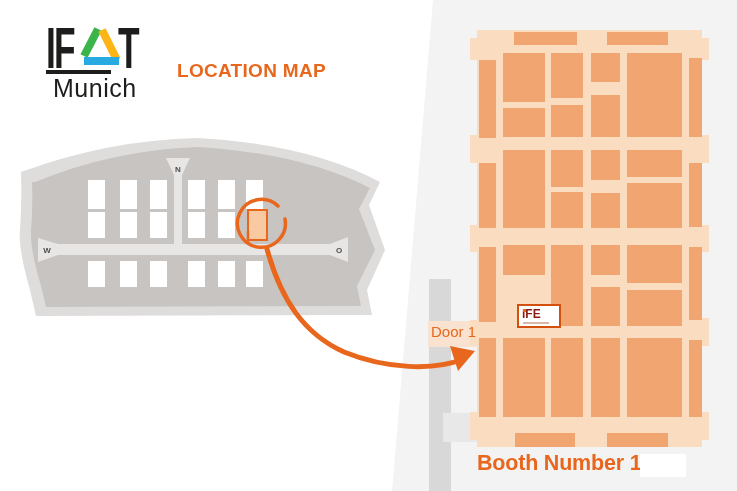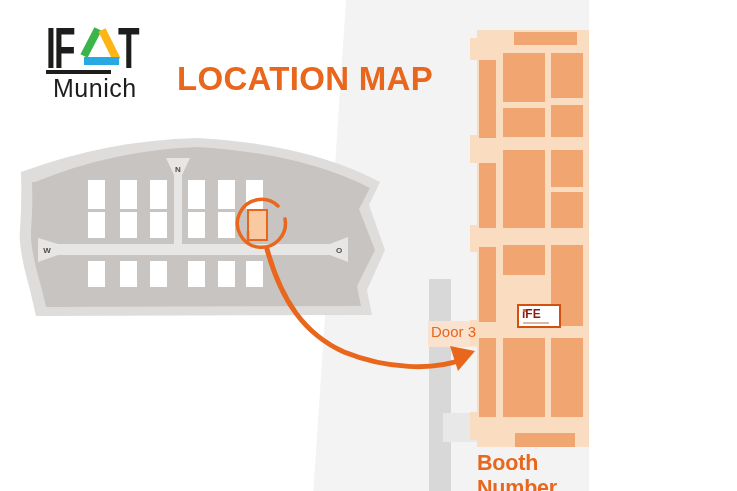--- a/index.html
+++ b/index.html
@@ -1,37 +1,37 @@
 <!DOCTYPE html>
 <html><head>
 <meta charset="utf-8">
 <style>
   html,body{margin:0;padding:0;background:#ffffff;}
-  #stage{position:relative;width:589px;height:491px;overflow:hidden;
+  #stage{position:relative;width:737px;height:491px;overflow:hidden;
          font-family:"Liberation Sans", sans-serif;background:#ffffff;}
 
   
   #bg-right{position:absolute;inset:0;background:#f4f3f4;
             clip-path:polygon(58.75% 0,100% 0,100% 100%,53.2% 100%);}
   #band-vert{position:absolute;left:429px;top:279px;width:22px;height:212px;background:#d9d8d9;}
   #band-lower{position:absolute;left:443px;top:413px;width:36px;height:29px;background:#e9e8e9;}
   #door-band{position:absolute;left:428px;top:321px;width:50px;height:26px;background:#f9e2cf;}
 
   
   #logo{position:absolute;left:45px;top:12px;width:125px;height:95px;}
   #logo-if,#logo-t{position:absolute;font-size:57px;line-height:1;font-weight:800;
         color:#1d1d1b;letter-spacing:-3px;transform:scaleX(.62);transform-origin:0 0;}
   #logo-if{left:1px;top:8px;}
   #logo-t{left:73px;top:8px;}
   #logo-tri{position:absolute;left:34px;top:13px;}
   #logo-line{position:absolute;left:1px;top:58px;width:65px;height:4px;background:#1d1d1b;}
   #logo-city{position:absolute;left:8px;top:62px;font-size:25px;font-weight:500;
         letter-spacing:.5px;color:#1d1d1b;}
 
-  #title{position:absolute;left:177px;top:60px;font-size:33px;font-weight:800;
+  #title{position:absolute;left:177px;top:60px;font-size:19px;font-weight:800;
          letter-spacing:.3px;color:#e8671d;}
 
   
   #overview{position:absolute;left:18px;top:128px;}
   #hall-label{position:absolute;left:82px;top:330px;font-size:25px;font-weight:700;color:#e8671d;}
   .compass-letter{font-size:8px;font-weight:bold;fill:#4d4d4d;}
 
   
   #detail-map{position:absolute;left:470px;top:28px;width:239px;height:421px;}
   #floor{position:absolute;left:7px;top:2px;width:225px;height:417px;background:#fadcc1;}
@@ -158,21 +158,21 @@
         <div class="booth" style="left: 157px; top: 262px; width: 55px; height: 36px;"></div>
         <div class="booth" style="left: 157px; top: 310px; width: 55px; height: 79px;"></div>
       </div>
     <div id="ife-booth" style="left: 47px; top: 276px; width: 44px; height: 24px;">
       <span id="ife-text">iFE</span>
       <span id="ife-dot"></span>
       <span id="ife-tag"></span>
     </div>
   </div>
 
-  <div id="door-label">Door 3</div>
+  <div id="door-label">Door 1</div>
   <div id="booth-label">Booth Number 139</div>
   <div id="white-box"></div>
 
   <svg id="overlay" width="737" height="491" viewBox="0 0 737 491">
     <path d="M 278 206 A 24 24 0 1 0 285 219" fill="none" stroke="#e8671d" stroke-width="3.5" stroke-linecap="round"></path>
     <path d="M 248 231 L 248 243" fill="none" stroke="#e8671d" stroke-width="2.5"></path>
     <path d="M 267 249 C 281 300 304 334 344 352 C 386 369 434 371 463 359" fill="none" stroke="#e8671d" stroke-width="5" stroke-linecap="round"></path>
     <path d="M 475 351 L 450 346 L 458 371 Z" fill="#e8671d"></path>
   </svg>
 

